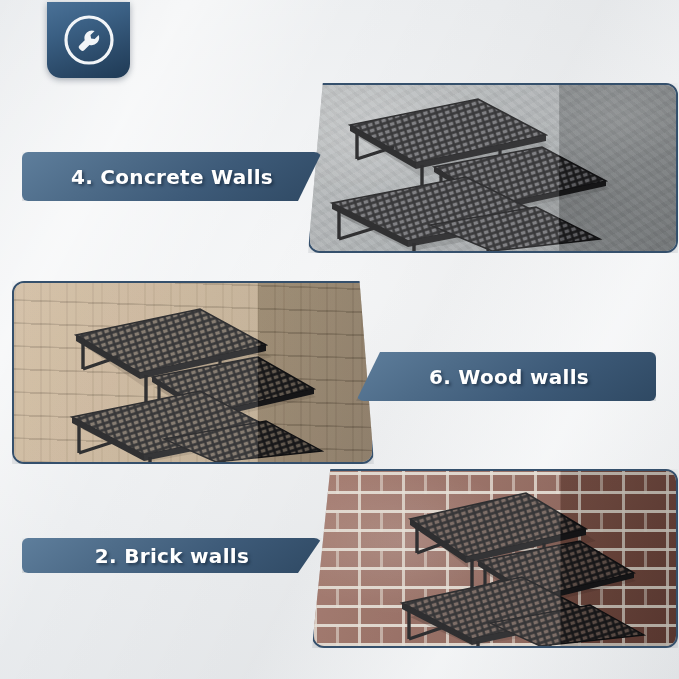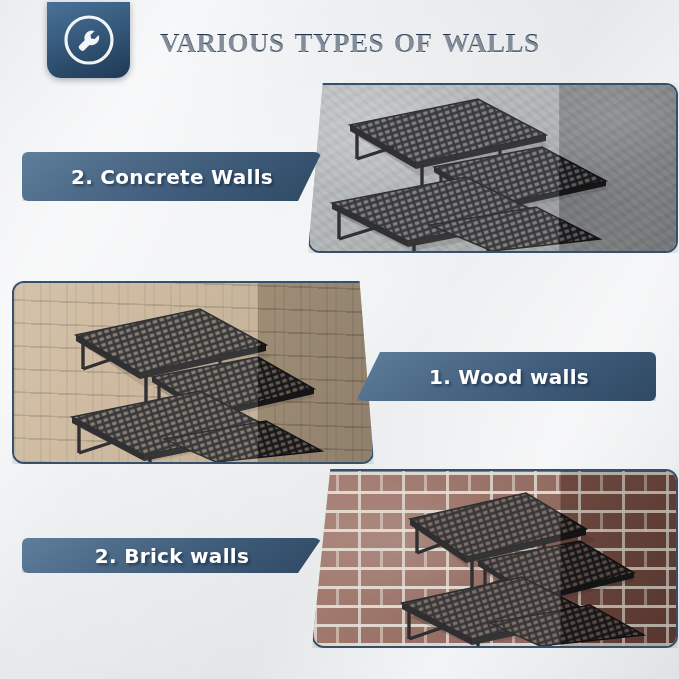--- a/index.html
+++ b/index.html
@@ -172,21 +172,20 @@
 
   <div class="header">
     <div class="logo-badge">
       <svg class="ring" viewBox="0 0 52 52">
         <circle cx="26" cy="26" r="23" fill="none" stroke="#f2f5f8" stroke-width="3.2"></circle>
         <g fill="#f2f5f8">
           <path d="M31.6 17.0a7.6 7.6 0 0 0-9.9 9.2l-5.1 5.1a2.6 2.6 0 0 0 0 3.7l1.1 1.1a2.6 2.6 0 0 0 3.7 0l5.1-5.1a7.6 7.6 0 0 0 9.2-9.9l-4.0 4.0-3.6-.6-.6-3.6z"></path>
         </g>
       </svg>
     </div>
-    <div class="title">Various Types of Walls</div>
   </div>
 
   <div class="panel panel-concrete">
     <div class="wall wall-concrete"></div>
     <svg class="shelves" viewBox="0 0 366 166" preserveAspectRatio="none">
       <defs>
         <pattern id="meshA" width="7" height="6" patternUnits="userSpaceOnUse" patternTransform="rotate(-18)">
           <rect width="7" height="6" fill="#1d1d1f"></rect>
           <rect x="0.8" y="0.8" width="4.6" height="3.4" fill="#6e6e72"></rect>
         </pattern>
@@ -327,24 +326,24 @@
         <path d="M236,152 L236,175" stroke="#121214" stroke-width="3.2" fill="none"></path>
       </g>
       <g>
         <polygon points="176,152 276,134 330,164 226,175" fill="url(#meshC)" stroke="#121214" stroke-width="1.4"></polygon>
       </g>
     </svg>
     <div class="shade"></div>
   </div>
 
   <div class="banner banner-concrete">
-    <span class="blabel">2. Concrete Walls</span>
+    <span class="blabel">4. Concrete Walls</span>
   </div>
 
   <div class="banner banner-wood">
-    <span class="blabel">1. Wood walls</span>
+    <span class="blabel">6. Wood walls</span>
   </div>
 
   <div class="banner banner-brick">
     <span class="blabel">2. Brick walls</span>
   </div>
 
 </div>
 
 </body></html>

